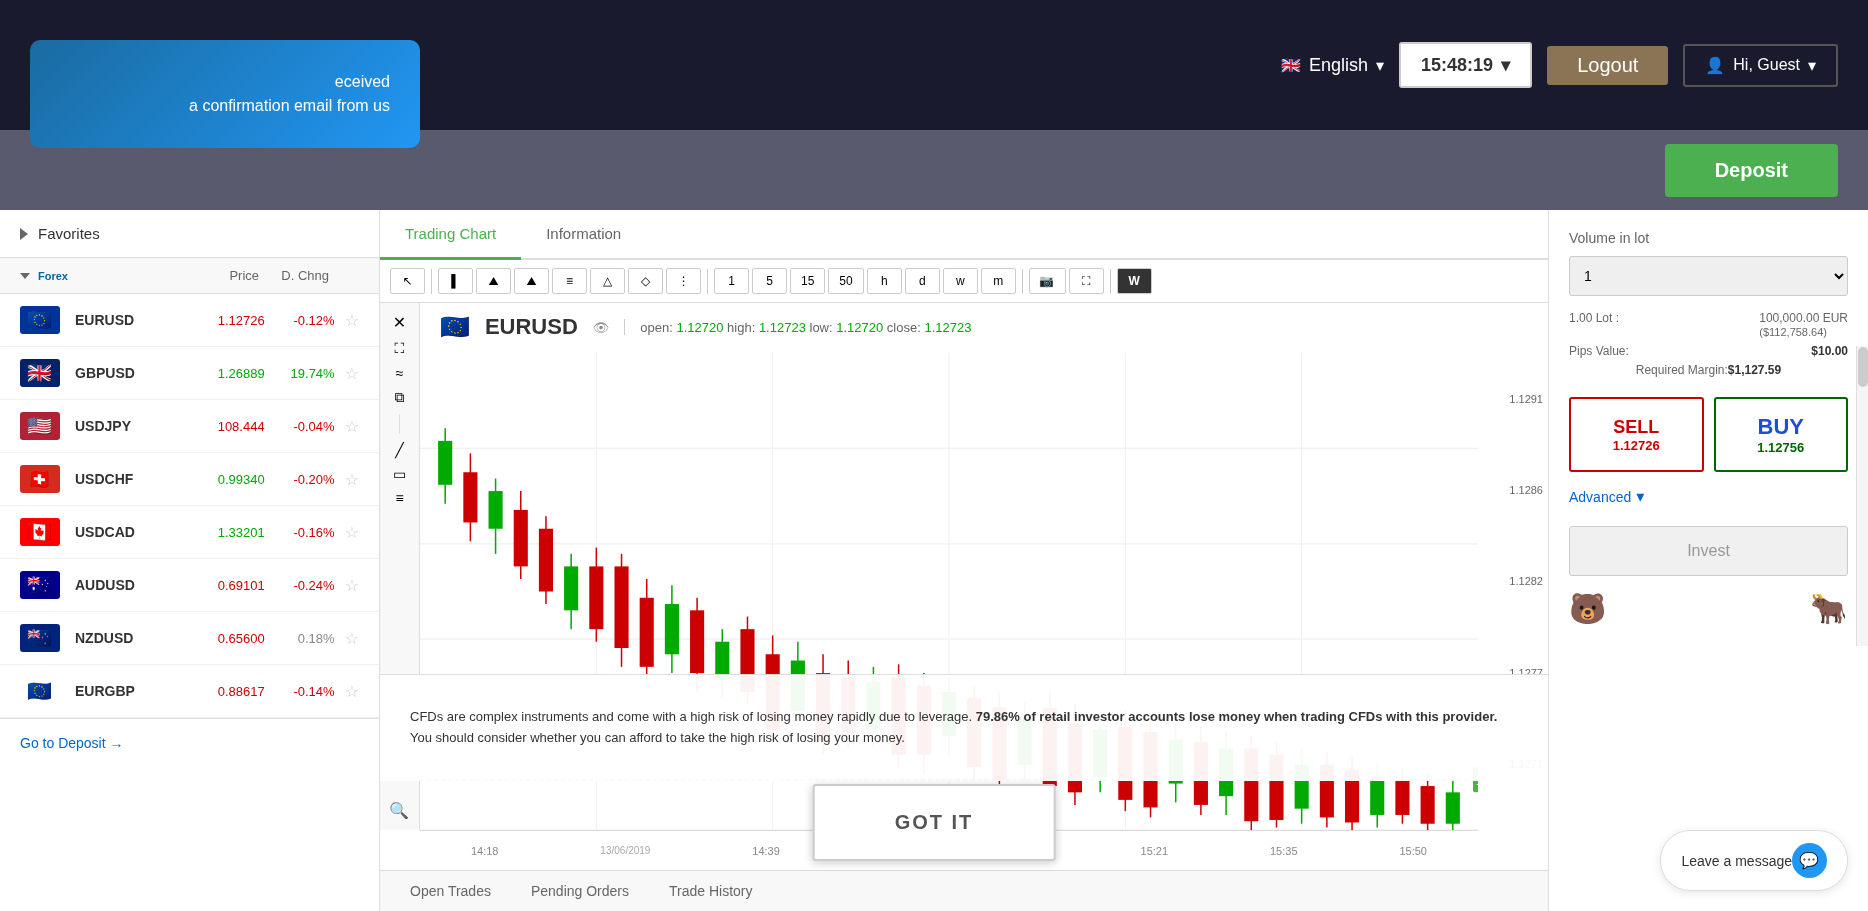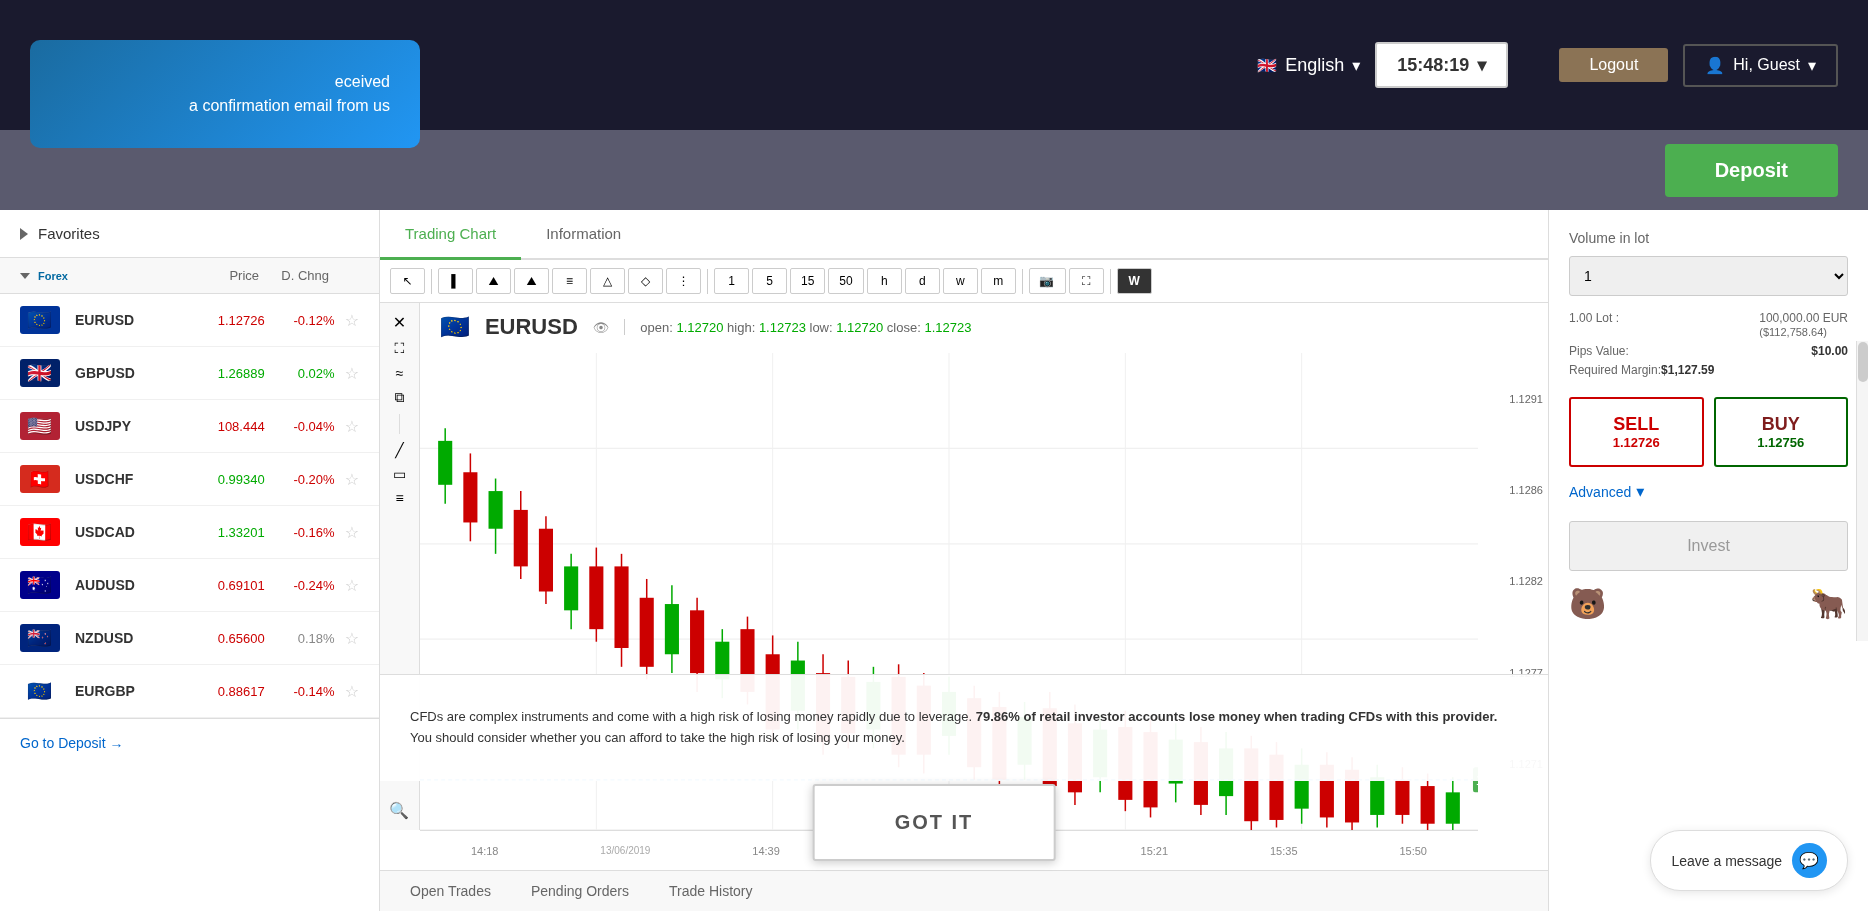--- a/index.html
+++ b/index.html
@@ -39,24 +39,23 @@
       display: flex;
       align-items: center;
       gap: 8px;
       border-radius: 3px;
     }
     .logout-btn {
       background: #8b7355;
       color: #fff;
       border: none;
       padding: 8px 30px;
-      font-size: 16px;
+      font-size: 20px;
       cursor: pointer;
       border-radius: 3px;
-      margin-left: 36px;
     }
     .hi-guest-btn {
       background: #1a1a2e;
       color: #fff;
       border: 2px solid #555;
       padding: 10px 20px;
       font-size: 16px;
       cursor: pointer;
       border-radius: 3px;
       display: flex;
@@ -287,21 +286,21 @@
       width: 100%;
       padding: 10px;
       border: 1px solid #ccc;
       font-size: 14px;
       margin-bottom: 15px;
       border-radius: 3px;
       cursor: pointer;
     }
     .lot-info { font-size: 12px; color: #666; display: flex; justify-content: space-between; margin-bottom: 5px; }
     .pips-row { font-size: 12px; color: #666; display: flex; justify-content: space-between; margin-bottom: 5px; }
-    .margin-row { font-size: 12px; color: #666; display: flex; justify-content: flex-start; margin-bottom: 20px; }
+    .margin-row { font-size: 12px; color: #666; display: flex; justify-content: center; margin-bottom: 20px; }
 
     .trade-buttons {
       display: flex;
       gap: 10px;
       margin-bottom: 15px;
     }
     .sell-btn {
       flex: 1;
       background: #fff;
       border: 2px solid #cc0000;
@@ -416,21 +415,20 @@
       box-shadow: 0 2px 10px rgba(0,0,0,0.2);
     }
 
     
     .leave-message {
       position: absolute;
       bottom: 20px;
       right: 20px;
       display: flex;
       align-items: center;
-      gap: 10px;
       background: #fff;
       border: 1px solid #ddd;
       padding: 12px 20px;
       border-radius: 30px;
       box-shadow: 0 2px 10px rgba(0,0,0,0.1);
       z-index: 300;
     }
     .leave-message-text { font-size: 14px; color: #333; }
     .chat-bubble {
       width: 35px;
@@ -530,21 +528,21 @@
       <span class="currency-price price-down">1.12726</span>
       <span class="price-change price-down">-0.12%</span>
       <span class="star-icon">☆</span>
     </div>
     <div class="currency-row">
       <div class="flag-box flag-gb">
         <span style="font-size:20px; line-height:28px; display:block; text-align:center;">🇬🇧</span>
       </div>
       <span class="currency-name">GBPUSD</span>
       <span class="currency-price price-up">1.26889</span>
-      <span class="price-change price-up">0.02%</span>
+      <span class="price-change price-up">19.74%</span>
       <span class="star-icon">☆</span>
     </div>
     <div class="currency-row">
       <div class="flag-box flag-us">
         <span style="font-size:20px; line-height:28px; display:block; text-align:center;">🇺🇸</span>
       </div>
       <span class="currency-name">USDJPY</span>
       <span class="currency-price price-down">108.444</span>
       <span class="price-change price-down">-0.04%</span>
       <span class="star-icon">☆</span>
@@ -859,21 +857,21 @@
       <span>Required Margin:</span>
       <span style="color:#333; font-weight:bold;">$1,127.59</span>
     </div>
 
     <div class="trade-buttons">
       <button class="sell-btn">
         <div style="font-size:18px; font-weight:bold; color:#cc0000;text-align:center;">SELL</div>
         <div class="sell-price" style="color:#cc0000;">1.12726</div>
       </button>
       <button class="buy-btn">
-        <div style="font-size:18px; font-weight:bold; color:#7f1d1d;">BUY</div>
+        <div style="font-size:22px; font-weight:bold; color:#1d4ed8;">BUY</div>
         <div class="buy-price" style="color:#006600;">1.12756</div>
       </button>
     </div>
 
     <div class="advanced-row">
       <span class="advanced-text">Advanced</span>
       <span style="color:#0066cc;">▾</span>
     </div>
 
     <button class="invest-btn">Invest</button>

